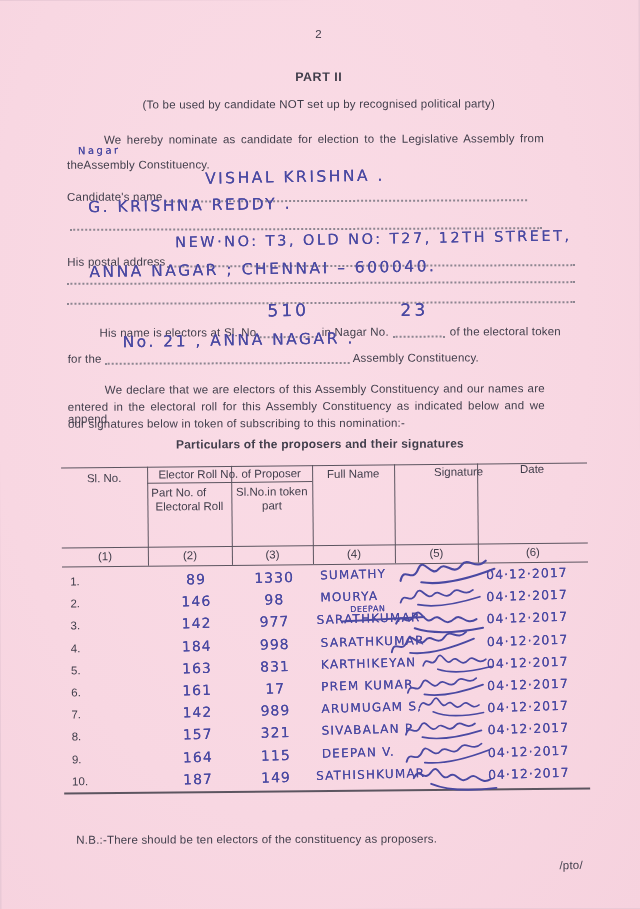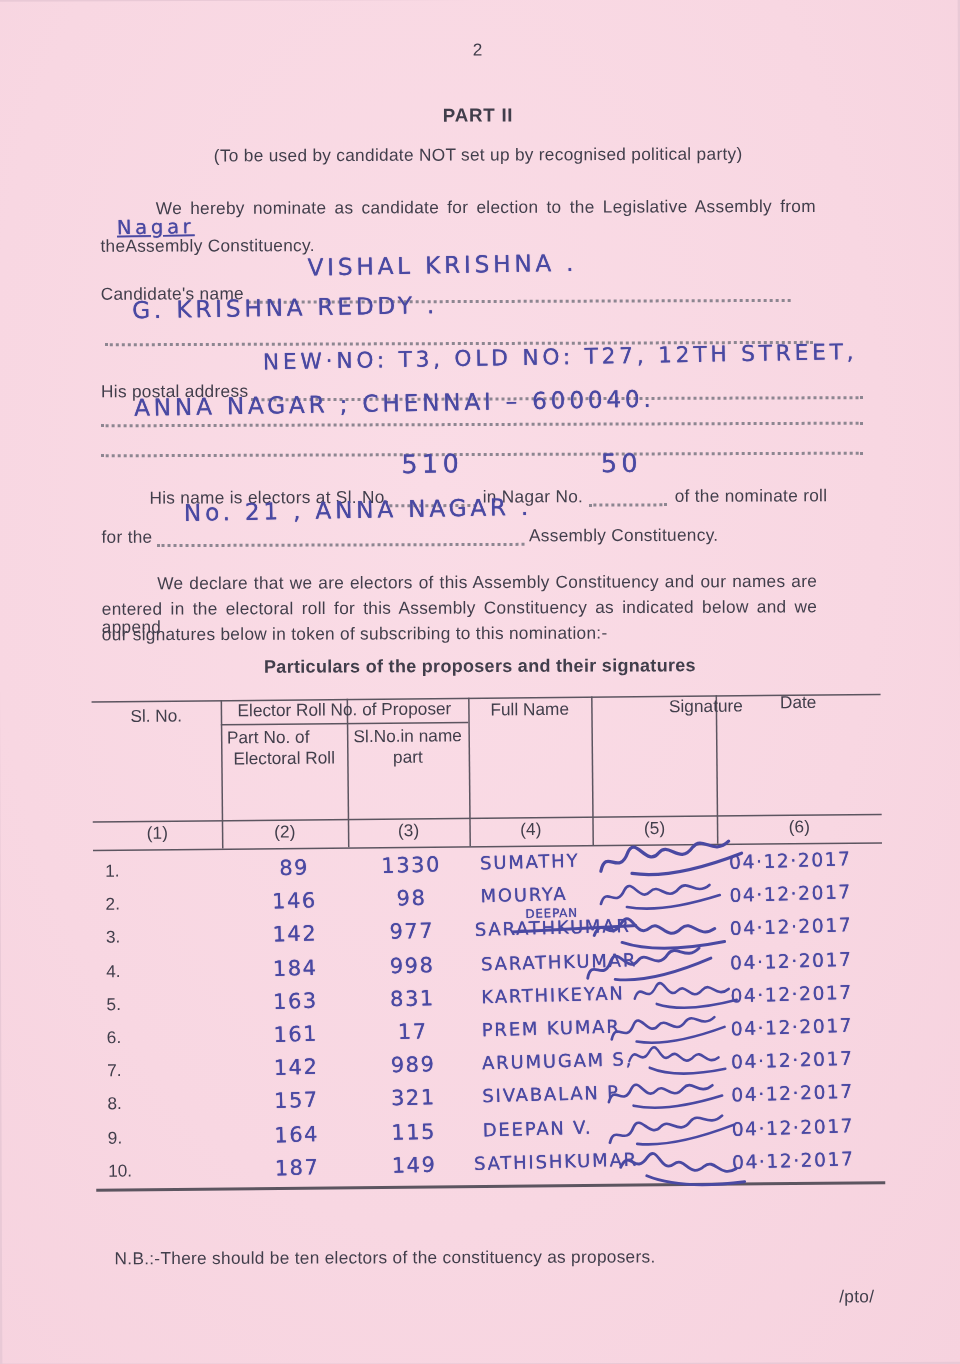--- a/index.html
+++ b/index.html
@@ -75,21 +75,21 @@
   .body-row:nth-child(3) .nm{left:254px;}
   .body-row:nth-child(10) .nm{left:252px;}
 
   .ann{position:absolute;left:34px;top:-7px;font-size:8px;letter-spacing:0.5px;}
   .nm-text{position:relative;display:inline-block;}
   .struck .nm-text::after{
     content:"";position:absolute;left:24%;right:-4%;top:50%;
     border-top:2px solid var(--ink);transform:rotate(-1.5deg);
   }
 
-  .raised{position:absolute;font-size:13px;top:-14px;left:-6px;text-decoration:underline;}
+  .raised{position:absolute;font-size:10px;top:-14px;left:-6px;}
   .suffix-wrap{position:relative;}
 </style>
 </head>
 <body>
 
 <div class="sheet">
 
   <div class="abs center printed" style="top:28px;">2</div>
   <div class="abs center printed bold" style="top:70px;font-size:12.5px;letter-spacing:0.5px;">PART II</div>
   <div class="abs center printed" style="top:98px;">(To be used by candidate NOT set up by recognised political party)</div>
@@ -129,23 +129,23 @@
   </div>
   <div class="abs dotfill" style="top:288px;left:68px;width:508px;height:14px;"></div>
 
   <div class="abs flexline" style="top:316px;left:100px;width:478px;height:22px;">
     <span class="printed">His  name is electors at Sl. No.</span>
     <span class="dotfill" style="width:58px;position:relative;">
       <span class="hw hw-num" style="position:absolute;left:8px;top:-22px;">510</span>
     </span>
     <span class="printed" style="margin:0 4px;">in Nagar No.</span>
     <span class="dotfill" style="width:52px;position:relative;">
-      <span class="hw hw-num" style="position:absolute;left:8px;top:-22px;">50</span>
-    </span>
-    <span class="printed" style="margin-left:5px;">of the nominate roll</span>
+      <span class="hw hw-num" style="position:absolute;left:8px;top:-22px;">23</span>
+    </span>
+    <span class="printed" style="margin-left:5px;">of the electoral token</span>
   </div>
   <div class="abs flexline" style="top:342px;left:68px;width:445px;height:22px;">
     <span class="printed">for the</span>
     <span class="dotfill" style="width:245px;margin:0 3px;position:relative;">
       <span class="hw hw-big" style="position:absolute;left:18px;top:-17px;">No. 21 ,    ANNA  NAGAR .</span>
     </span>
     <span class="printed">Assembly Constituency.</span>
   </div>
 
   <div class="abs printed" style="top:383px;left:105px;width:440px;text-align:justify;text-align-last:justify;">We declare that we are electors of this Assembly Constituency and our names are</div>
@@ -165,24 +165,24 @@
     <div class="vline" style="left:86px;top:0;height:99px;"></div>
     <div class="vline" style="left:170px;top:0;height:99px;"></div>
     <div class="vline" style="left:251px;top:0;height:99px;"></div>
     <div class="vline" style="left:333px;top:0;height:99px;"></div>
     <div class="vline" style="left:416px;top:0;height:99px;"></div>
 
     <div class="th" style="left:0;top:5px;width:86px;">Sl. No.</div>
     <div class="th" style="left:86px;top:2px;width:165px;">Elector Roll No. of Proposer</div>
     <div class="th" style="left:86px;top:20px;width:63px;">Part No. of</div>
     <div class="th" style="left:86px;top:34px;width:84px;text-align:center;">Electoral Roll</div>
-    <div class="th" style="left:170px;top:20px;width:81px;">Sl.No.in name</div>
+    <div class="th" style="left:170px;top:20px;width:81px;">Sl.No.in token</div>
     <div class="th" style="left:170px;top:34px;width:81px;">part</div>
     <div class="th" style="left:251px;top:3px;width:82px;">Full Name</div>
-    <div class="th" style="left:349px;top:2px;width:77px;padding-left:22px;">Signature</div>
+    <div class="th" style="left:337px;top:2px;width:77px;padding-left:22px;">Signature</div>
     <div class="th" style="left:416px;top:0px;width:110px;">Date</div>
 
     <div class="colnum" style="left:0;top:83px;width:86px;">(1)</div>
     <div class="colnum" style="left:86px;top:83px;width:84px;">(2)</div>
     <div class="colnum" style="left:170px;top:83px;width:81px;">(3)</div>
     <div class="colnum" style="left:251px;top:83px;width:82px;">(4)</div>
     <div class="colnum" style="left:333px;top:83px;width:83px;">(5)</div>
     <div class="colnum" style="left:416px;top:83px;width:110px;">(6)</div>
 
     <div class="tbody">

